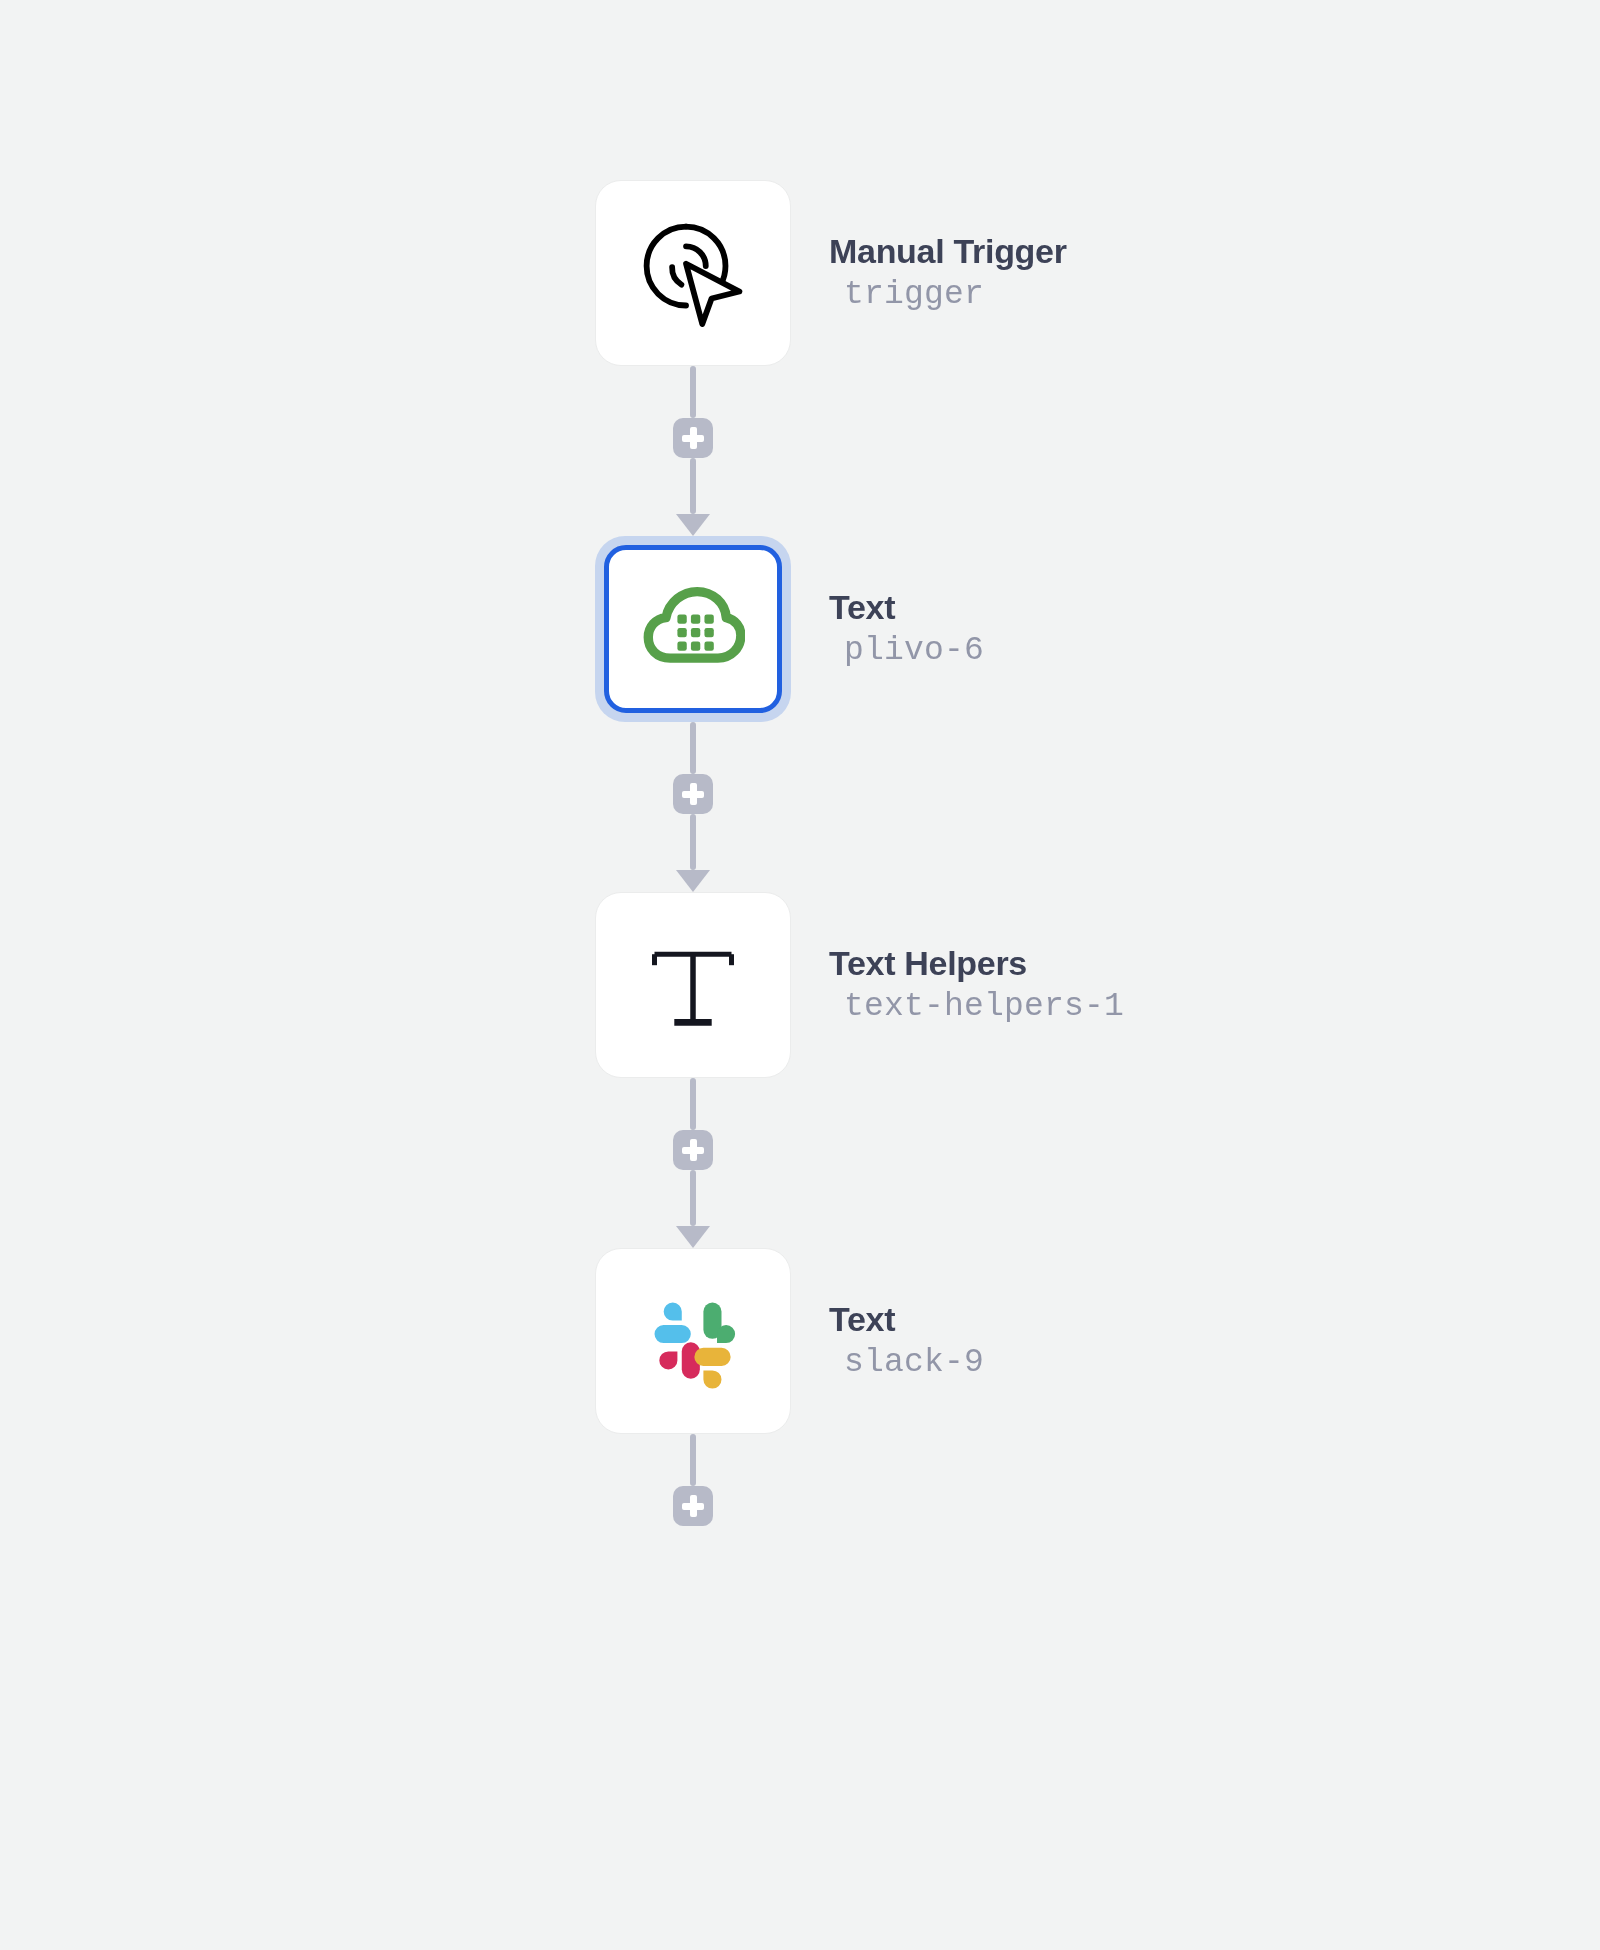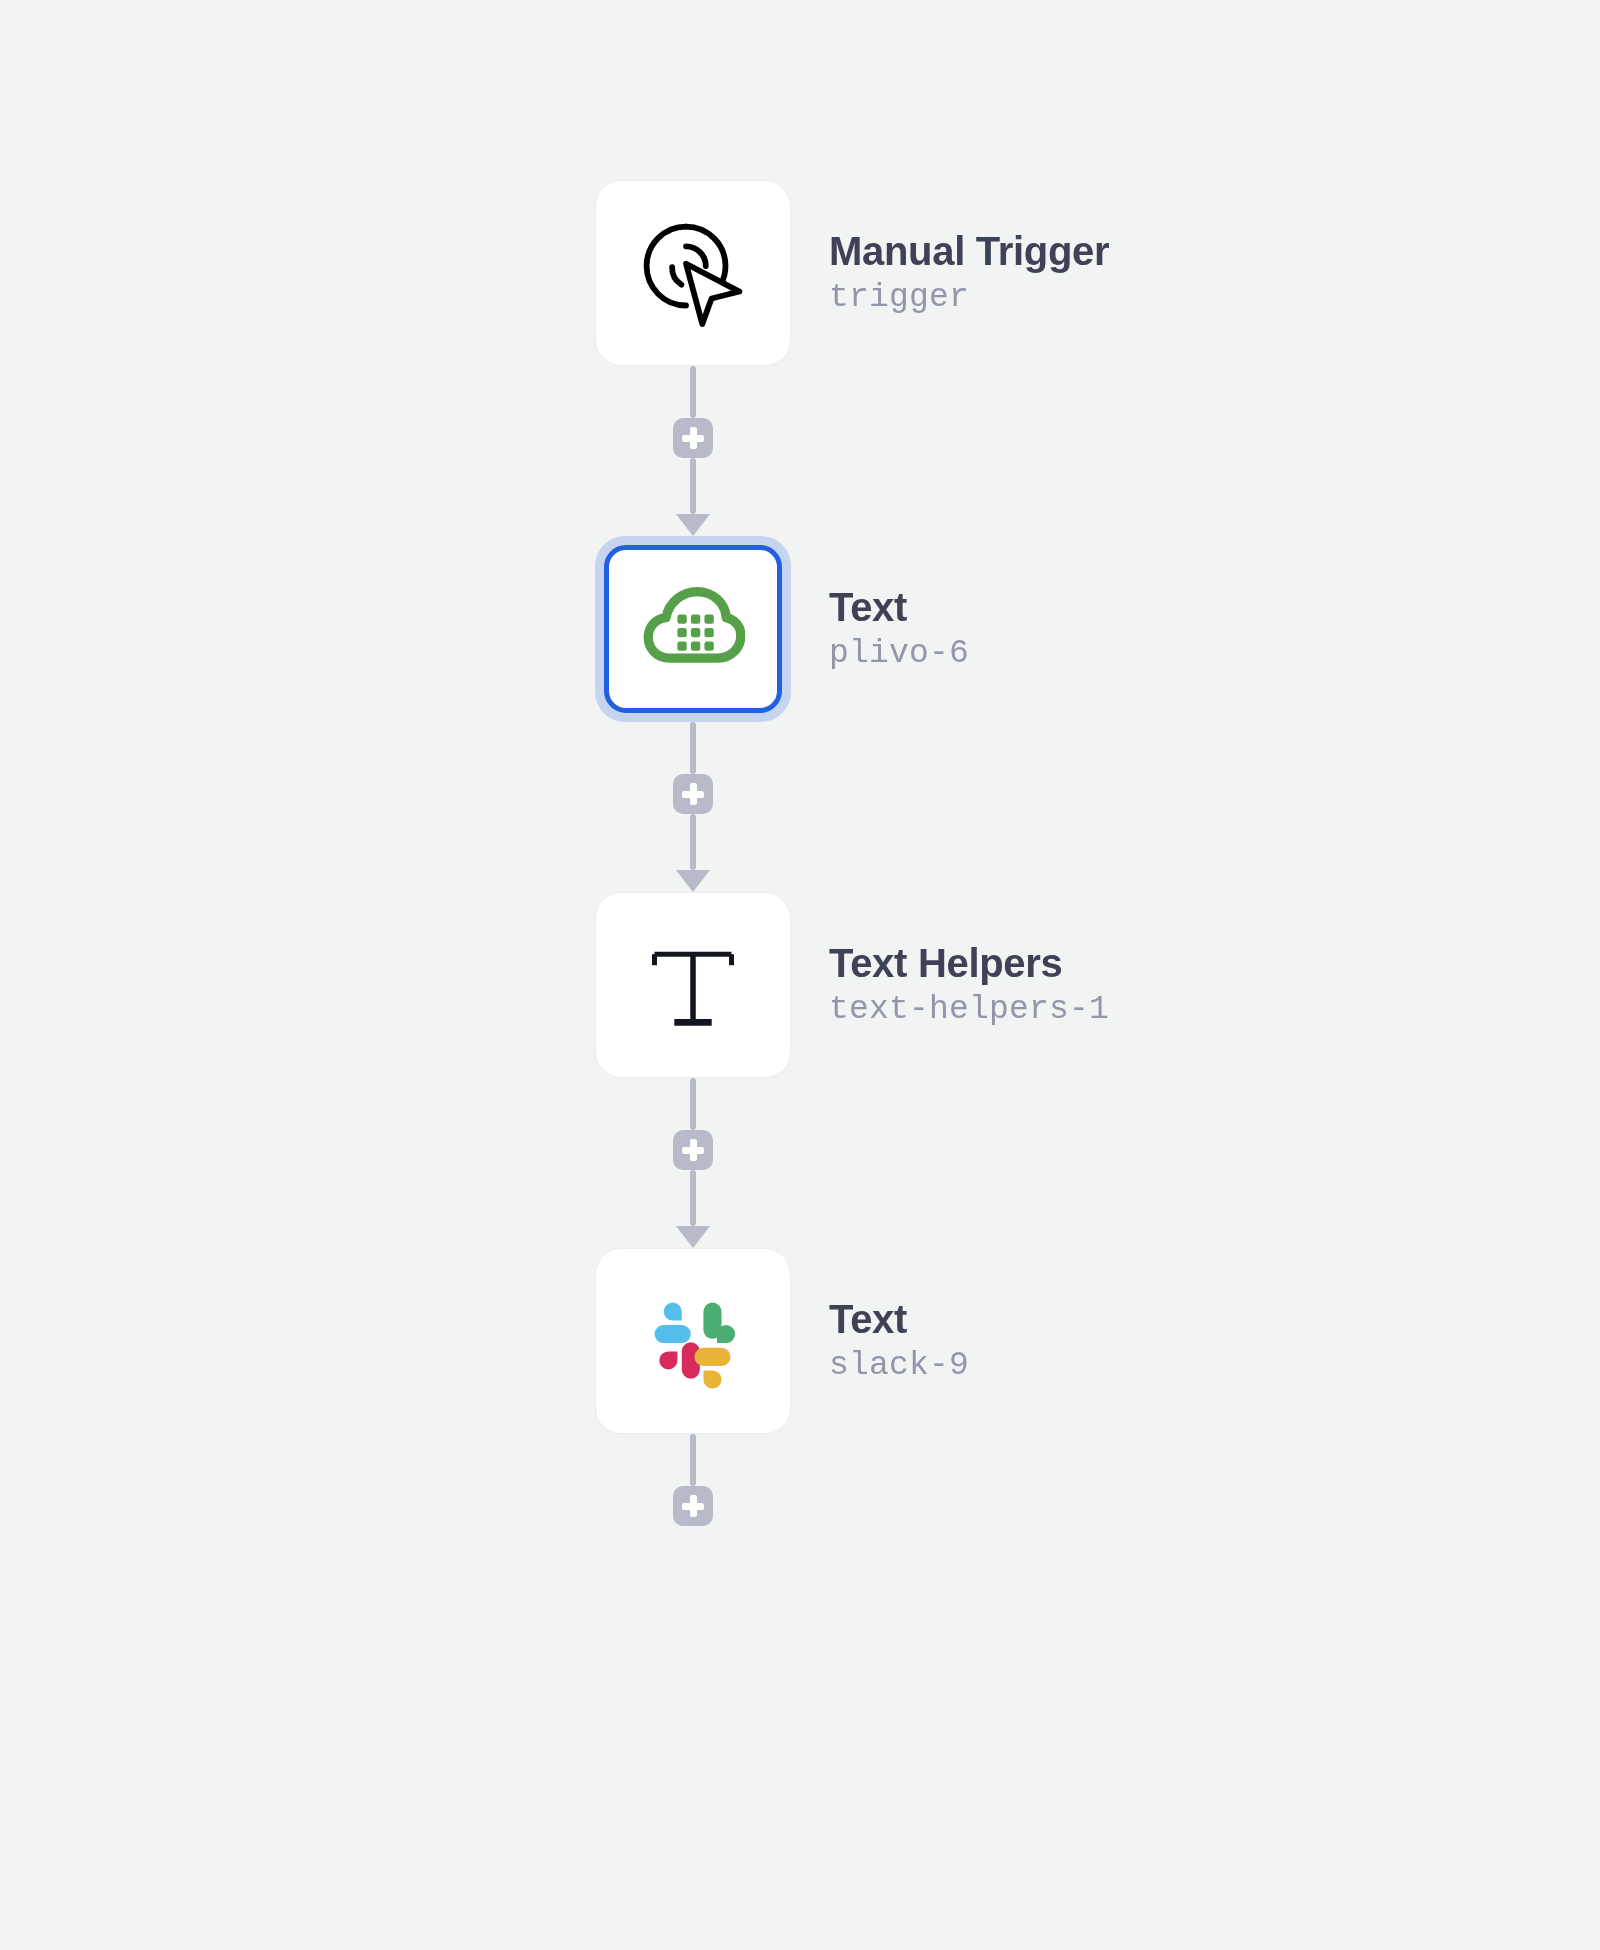--- a/index.html
+++ b/index.html
@@ -82,36 +82,37 @@
   }
 
   .node-labels {
     margin-left: 38px;
     display: flex;
     flex-direction: column;
     justify-content: center;
   }
 
   .node-title {
-    font-size: 40px;
+    font-size: 34px;
     font-weight: 700;
     color: #3d4257;
     letter-spacing: -0.3px;
     line-height: 1.12;
     white-space: nowrap;
   }
 
   .node-subtitle {
     margin-top: 5px;
     font-family: "Liberation Mono", monospace;
     font-size: 33px;
     color: #9296a8;
     letter-spacing: 0.2px;
     line-height: 1.15;
     white-space: nowrap;
+    margin-left: 15px;
   }
 
   
   .connector {
     width: 196px;
     display: flex;
     flex-direction: column;
     align-items: center;
     flex: none;
   }

